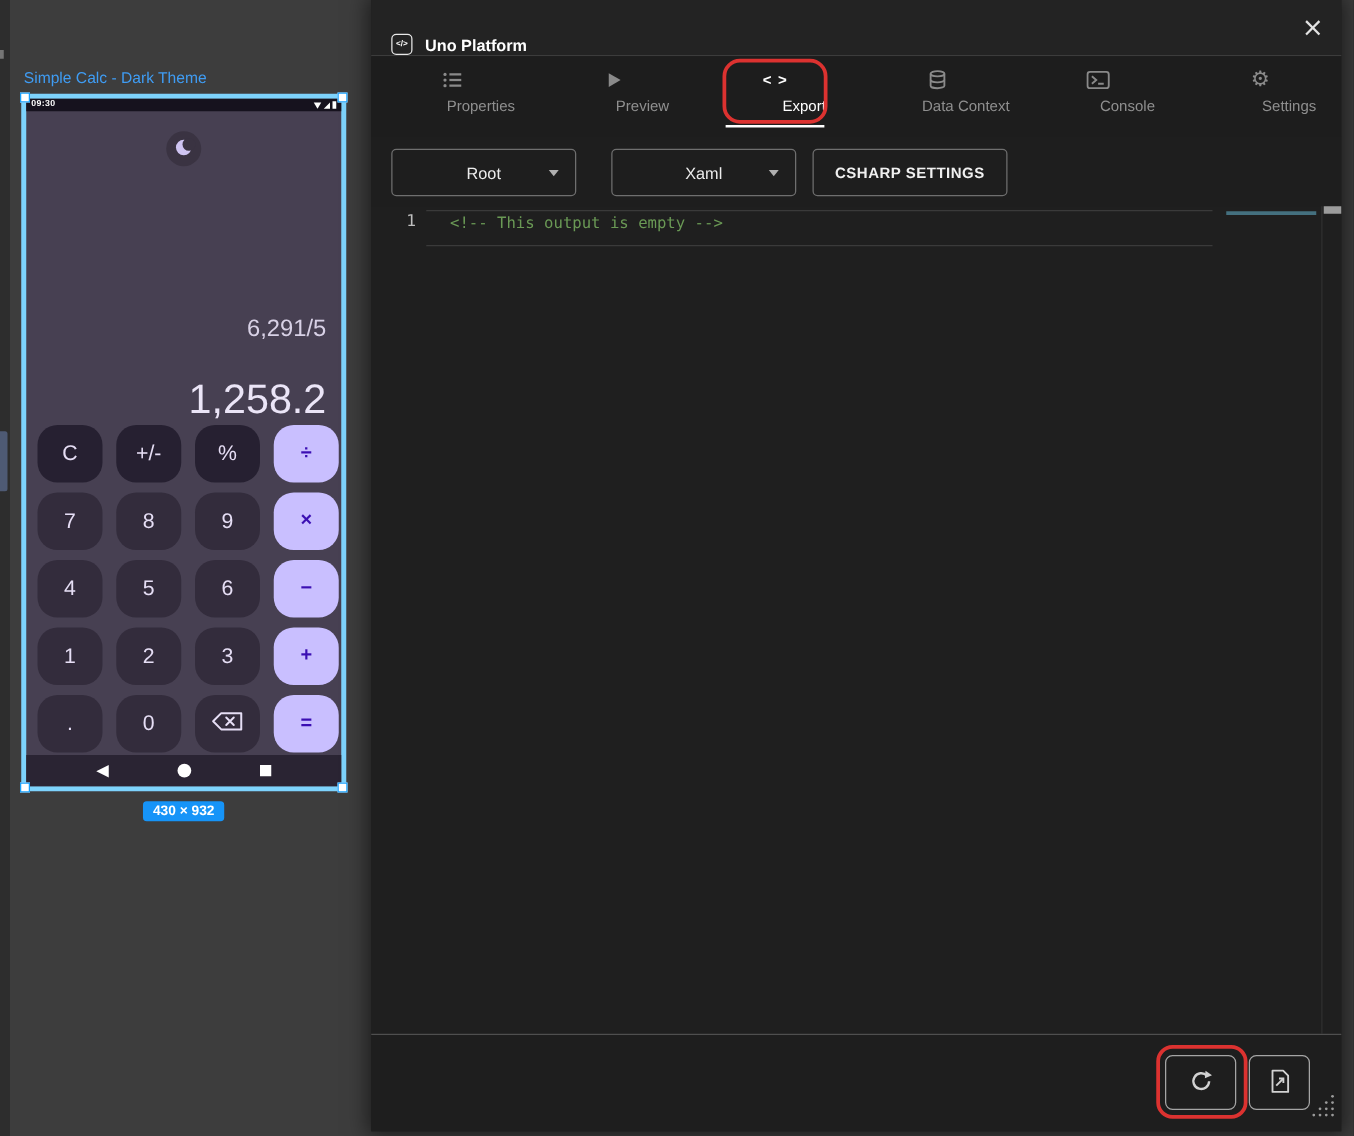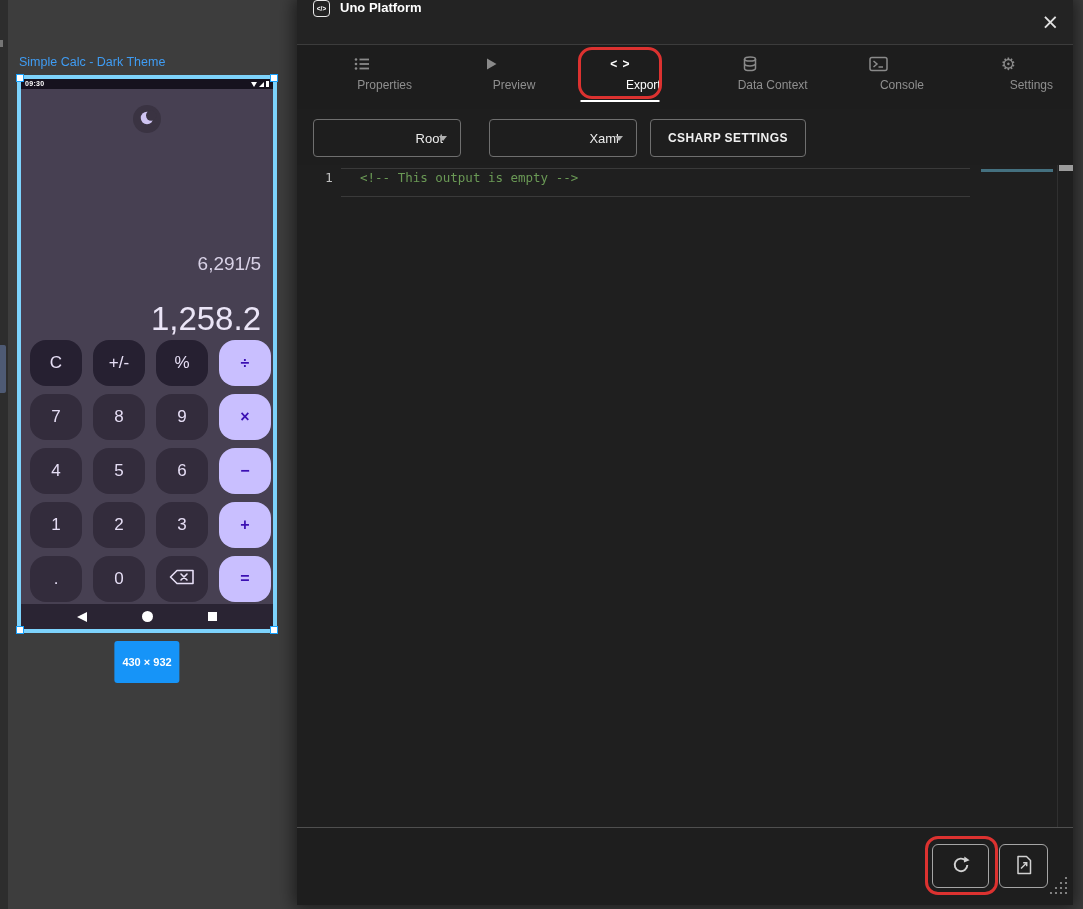--- a/index.html
+++ b/index.html
@@ -44,28 +44,28 @@
   .k-acc  { background:#c9bfff; color:#3b0fb3; font-weight:bold; font-size:16px; }
 
   .navbar { position:absolute; left:0; bottom:0; width:100%; height:25px; background:#2a2433;
             display:flex; align-items:center; justify-content:center; gap:55px; }
   .nav-back { width:0; height:0; border-top:5.5px solid transparent; border-bottom:5.5px solid transparent; border-right:10px solid #fff; }
   .nav-home { width:11px; height:11px; border-radius:50%; background:#fff; }
   .nav-recents { width:9px; height:9px; background:#fff; }
 
   .size-badge { position:absolute; left:147px; top:641px; transform:translateX(-50%);
                 background:#1694f8; color:#fff; font-size:11px; font-weight:bold;
-                padding:15px 8px; border-radius:3px; white-space:nowrap; }
+                padding:2px 8px; border-radius:3px; white-space:nowrap; }
 
   
   .panel { position:absolute; left:297px; top:0; width:776px; height:905px; background:#1e1e1e;
            box-shadow:0 0 16px 3px rgba(0,0,0,.55); }
 
   .p-header { position:relative; height:45px; background:#232323; border-bottom:1px solid #3c3c3c;
-              display:flex; align-items:flex-start; padding-left:16px; }
+              display:flex; align-items:flex-end; padding-left:16px; }
   .logo { width:17px; height:17px; border:1.5px solid #e8e8e8; border-radius:4px; color:#fff;
           font-size:6.5px; font-weight:bold; display:flex; align-items:center; justify-content:center; }
   .p-title { color:#fff; font-size:13px; font-weight:bold; margin-left:10px; }
   .close-btn { position:absolute; right:14px; top:8px; background:none; border:none; color:#e3e3e3;
                font-size:21px; line-height:28px; cursor:pointer; font-family:"DejaVu Sans",sans-serif; }
 
   .p-tabs { position:relative; height:64px; background:#1d1d1d; display:flex; }
   .tab { position:relative; flex:1; background:none; border:none; cursor:pointer;
          display:flex; flex-direction:column; align-items:center; justify-content:flex-start; padding-top:9px; }
   .tab .t-icon { height:20px; display:flex; align-items:center; justify-content:center; color:#8a8a8a; }
@@ -73,21 +73,21 @@
   .tab.active .t-icon, .tab.active .t-label { color:#fff; }
   .tab .underline { position:absolute; bottom:7px; left:50%; transform:translateX(-50%);
                     width:79px; height:2.5px; background:#fff; }
   .code-glyph { font-size:12px; font-weight:bold; letter-spacing:1px; }
   .gear-glyph { font-size:17px; line-height:17px; font-family:"DejaVu Sans",sans-serif; }
   .red-ring { position:absolute; border:3.5px solid #dc3230; border-radius:14px; pointer-events:none; z-index:9; }
   .ring-export { left:50%; transform:translateX(-50%); top:2px; width:84px; height:52px; }
 
   .p-toolbar { position:relative; height:56px; background:#1e1e1e; }
   .dropdown { position:absolute; top:10px; height:38px; background:none; border:1px solid #6f6f6f;
-              border-radius:4px; color:#ececec; font-size:13px; text-align:right; padding:0 17px; cursor:pointer; }
+              border-radius:4px; color:#ececec; font-size:13px; text-align:center; padding:0 17px; cursor:pointer; }
   .dd-scope { left:16px; width:148px; }
   .dd-format { left:192px; width:148px; }
   .caret { position:absolute; right:13px; top:16px; width:0; height:0;
            border-left:4.5px solid transparent; border-right:4.5px solid transparent; border-top:5px solid #b0b0b0; }
   .btn-csharp { position:absolute; left:353px; top:10px; height:38px; padding:0 17px; background:none;
                 border:1px solid #6f6f6f; border-radius:4px; color:#f0f0f0; font-size:12px; font-weight:bold;
                 letter-spacing:.4px; cursor:pointer;text-align:right; }
 
   .p-editor { position:relative; height:662px; background:#1f1f1f; font-family:"DejaVu Sans Mono",monospace; }
   .line-no { position:absolute; left:24px; top:3px; width:16px; text-align:center;

